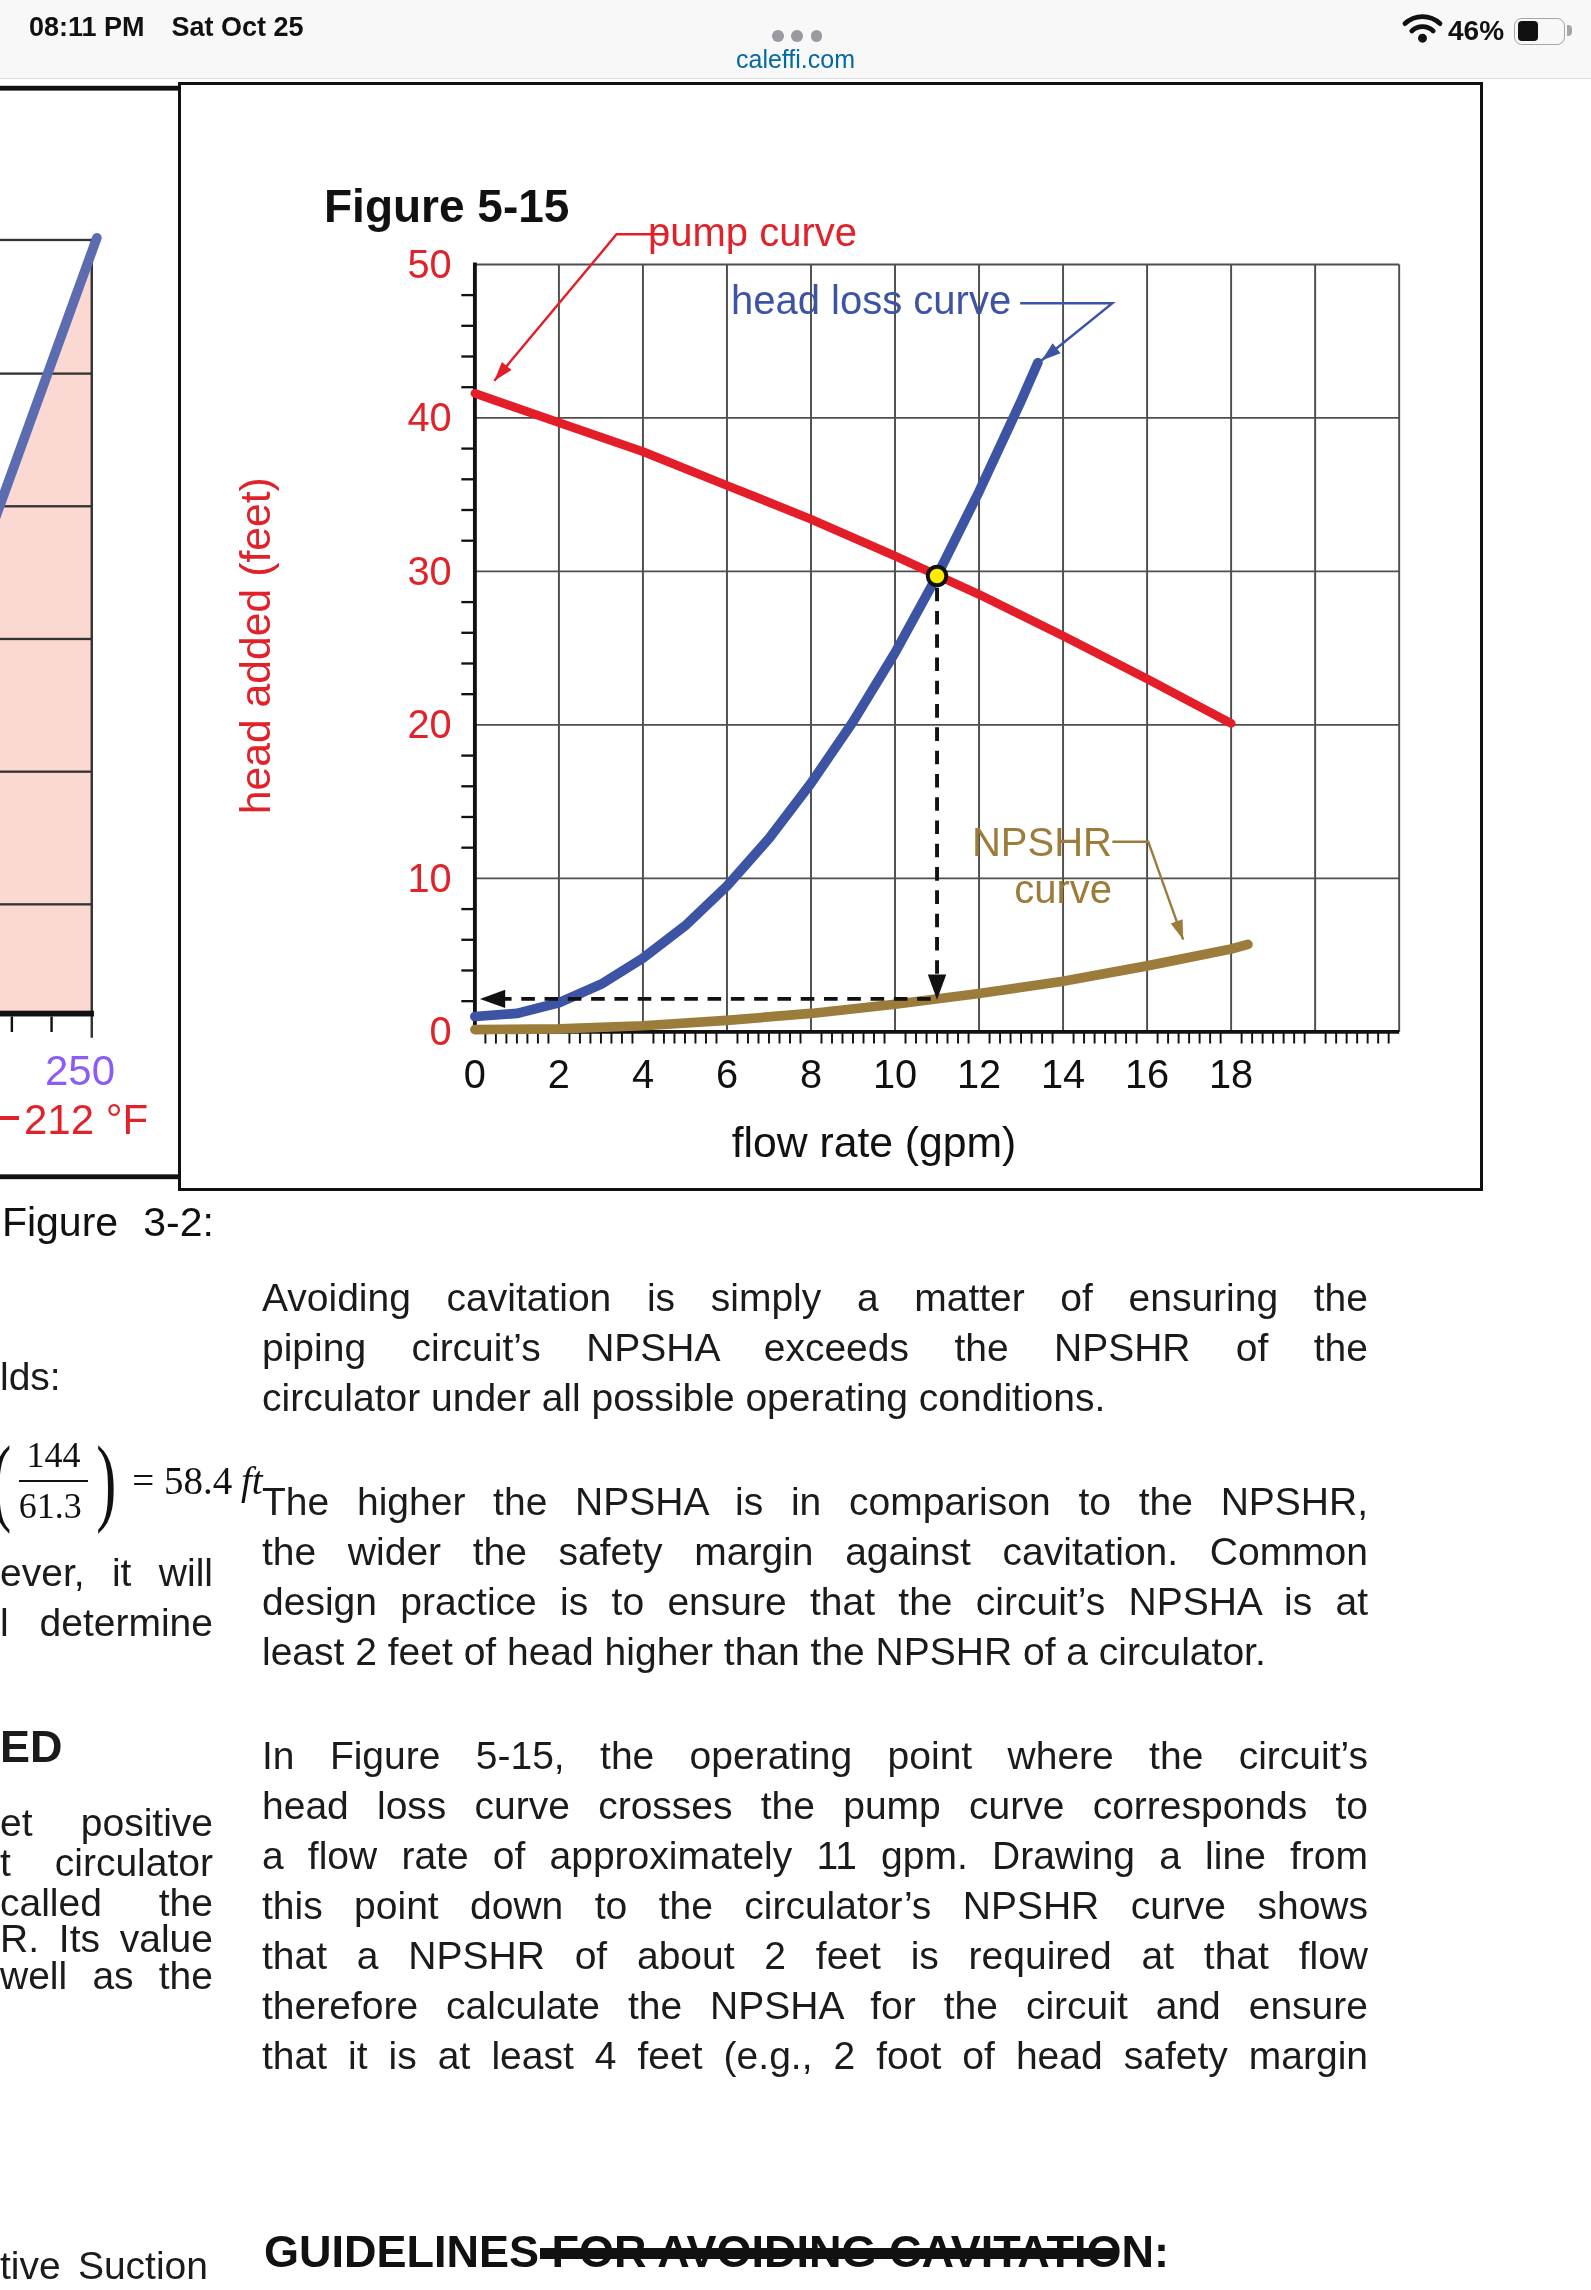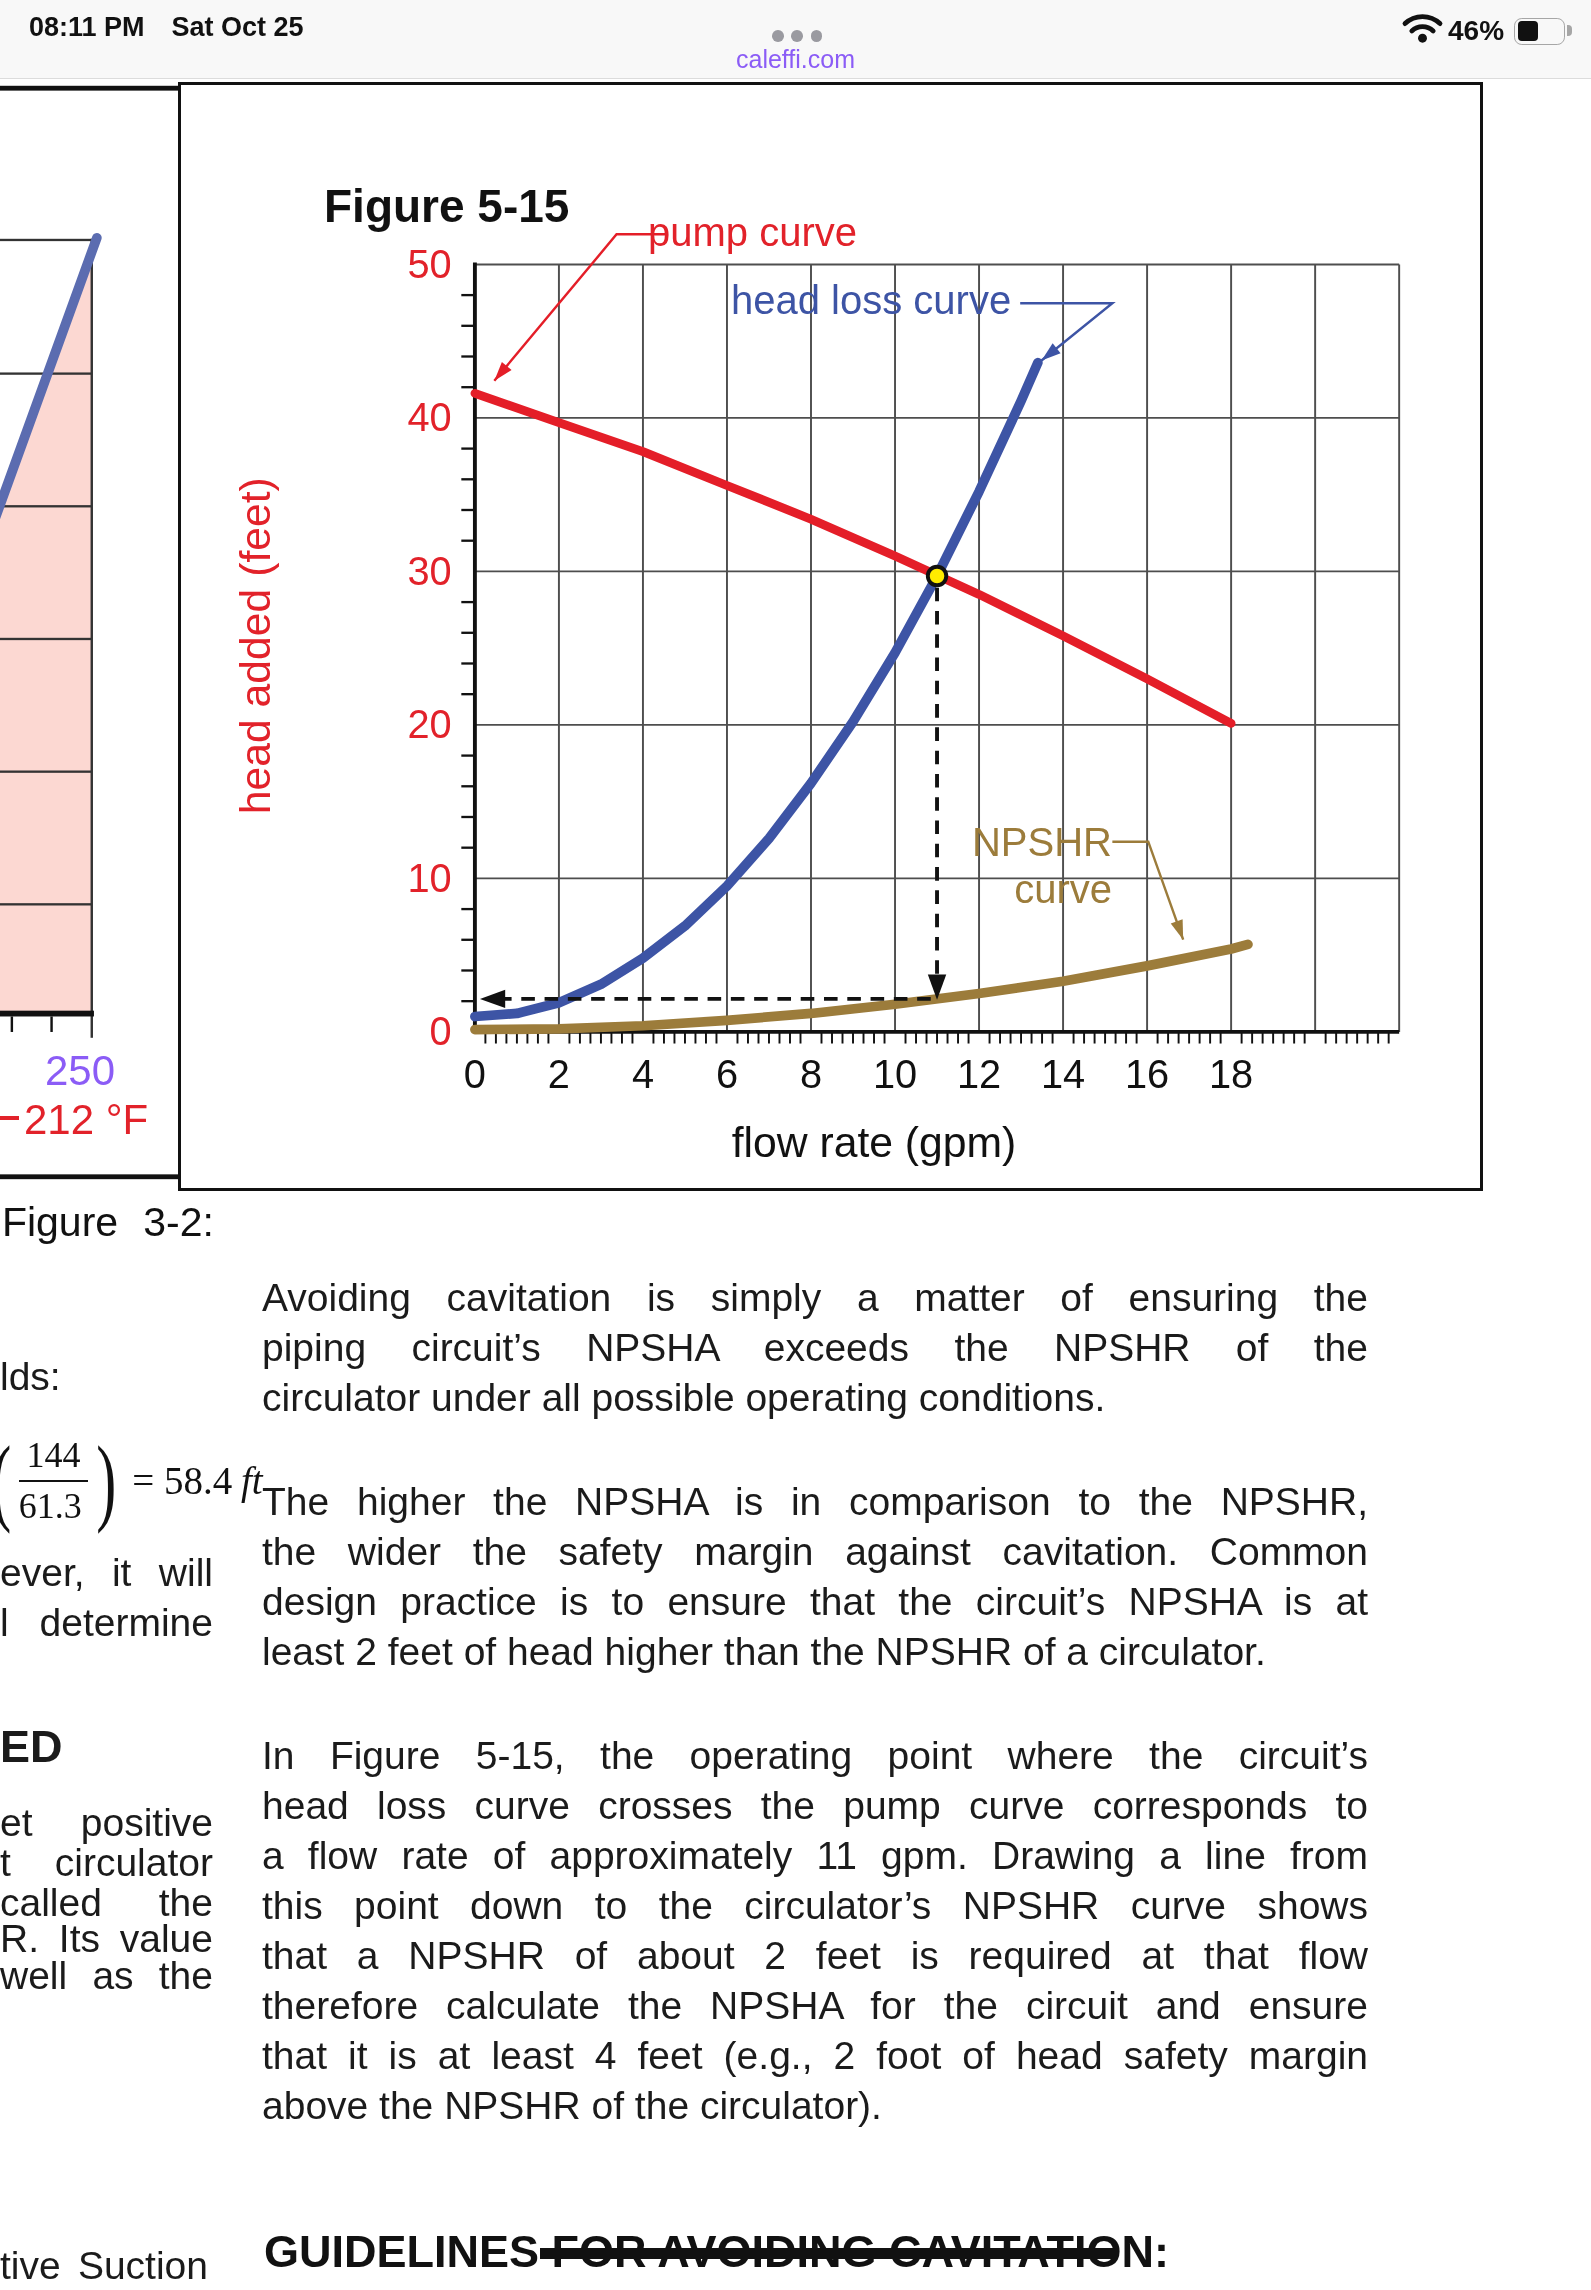--- a/index.html
+++ b/index.html
@@ -6,21 +6,21 @@
   body{width:1591px;height:2290px;position:relative;overflow:hidden;
        font-family:"Liberation Sans",sans-serif;color:#1b1b1b;}
   
   #toolbar{position:absolute;left:0;top:0;width:1591px;height:78px;background:#f8f8f8;
            border-bottom:1px solid #dcdcdc;}
   .time{position:absolute;left:29px;top:11.6px;font-size:27px;font-weight:700;color:#111;}
   .time .date{margin-left:27px;}
   .tab-dots{position:absolute;left:772px;top:30px;display:flex;gap:7.8px;}
   .tab-dots i{width:11.6px;height:11.6px;border-radius:50%;background:#9a9aa0;}
   .domain{position:absolute;left:0;top:45px;width:1591px;text-align:center;
-          font-size:25px;color:#8b5cf6;}
+          font-size:25px;color:#0369a1;}
   .wifi{position:absolute;left:1401px;top:10.7px;}
   .batt-pct{position:absolute;left:1448px;top:14.6px;font-size:28px;font-weight:700;color:#111;}
   .battery{position:absolute;left:1514px;top:17.5px;width:49px;height:25px;border:1.9px solid #a6a6a6;
            border-radius:7.8px;}
   .battery .fill{position:absolute;left:2.9px;top:2.9px;height:19.4px;width:20.4px;background:#111;border-radius:3.9px;}
   .battery .nub{position:absolute;right:-7.8px;top:6.8px;width:4.9px;height:10.7px;background:#a6a6a6;
                 border-radius:0 3.9px 3.9px 0;}
   
   #left-fig-svg{position:absolute;left:0;top:76px;}
   .lf-250{position:absolute;left:45px;top:1047px;width:89px;font-size:42px;color:#8b5cf6;}
@@ -307,17 +307,16 @@
     <div class="pline last">least 2 feet of head higher than the NPSHR of a circulator.</div>
   </div>
 <div id="p3" class="col">
     <div class="pline">In Figure 5-15, the operating point where the circuit’s</div>
     <div class="pline">head loss curve crosses the pump curve corresponds to</div>
     <div class="pline">a flow rate of approximately 11 gpm. Drawing a line from</div>
     <div class="pline">this point down to the circulator’s NPSHR curve shows</div>
     <div class="pline">that a NPSHR of about 2 feet is required at that flow</div>
     <div class="pline">therefore calculate the NPSHA for the circuit and ensure</div>
     <div class="pline">that it is at least 4 feet (e.g., 2 foot of head safety margin</div>
-    <div class="pline last">above the NPSHR of the circulator).</div>
   </div>
 <div class="heading">GUIDELINES FOR AVOIDING CAVITATION:</div>
 <div class="strike"></div>
 
 
 </body></html>

